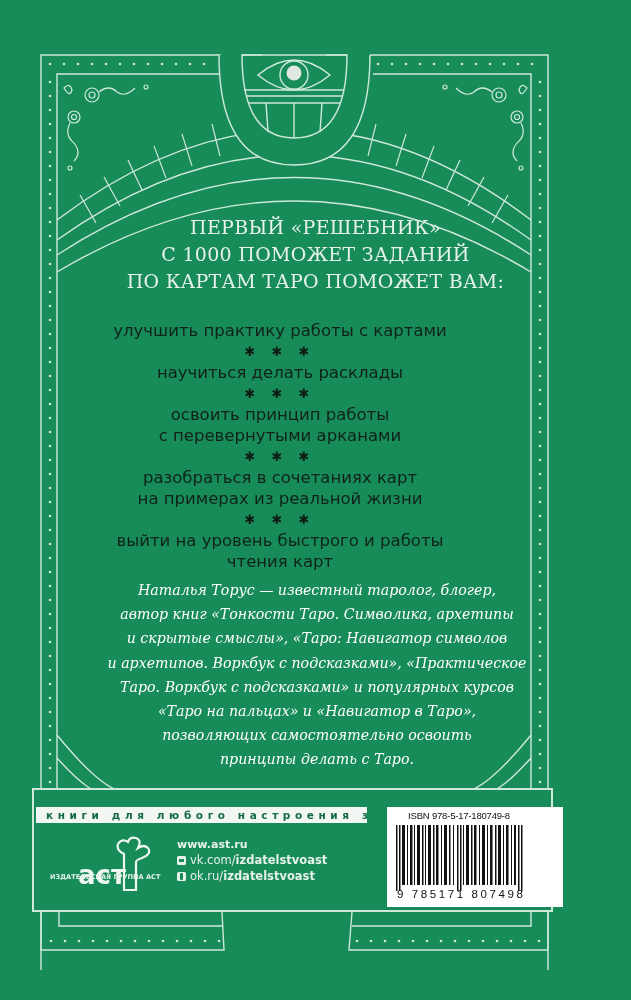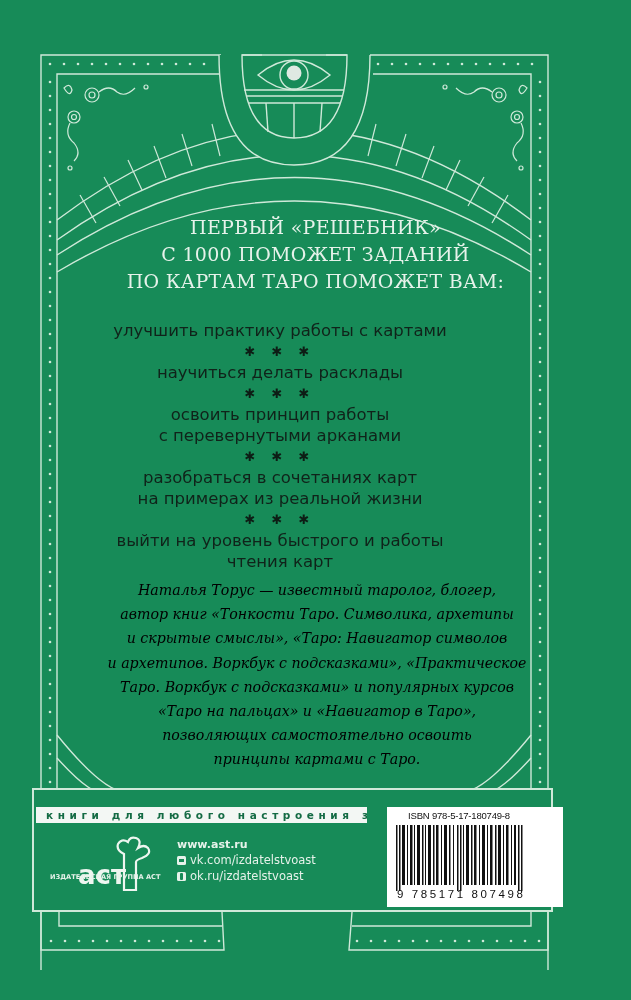--- a/index.html
+++ b/index.html
@@ -3,33 +3,33 @@
 <meta charset="utf-8">
 <style>
   html, body { margin:0; padding:0; }
   body { width:631px; height:1000px; background:#178b58; position:relative; overflow:hidden; font-family:"DejaVu Sans", sans-serif; }
   .frame-svg { position:absolute; left:0; top:0; }
   .heading { position:absolute; left:0; width:631px; text-align:center; color:#e6f2ea; font-family:"DejaVu Serif", serif; font-size:19px; letter-spacing:0.3px; line-height:27px; top:182px;margin-top:32px; }
   .heading div { white-space:nowrap; }
   .benefits { position:absolute; left:0; width:560px; top:294px; text-align:center; color:#10231a; font-family:"DejaVu Sans", sans-serif; font-size:16.5px; line-height:21px;margin-top:26px; }
   .benefit { margin:0; }
   .stars { font-size:13px; letter-spacing:6px; line-height:21px; height:21px; color:#0d1d15; }
-  .bio { position:absolute; left:92px; width:450px; top:578px; text-align:center; color:#000000; font-family:"DejaVu Serif", serif; font-style:italic; font-size:14.2px; line-height:24.2px; }
+  .bio { position:absolute; left:92px; width:450px; top:578px; text-align:center; color:#ffffff; font-family:"DejaVu Serif", serif; font-style:italic; font-size:14.2px; line-height:24.2px; }
   .bio div { white-space:nowrap; }
   .panel { position:absolute; left:32px; top:788px; width:521px; height:124px; border:2px solid #cfe9d9; background:#178b58; box-sizing:border-box; }
   .tagline { position:absolute; left:2px; top:17px; width:331px; height:16px; background:#f3f7f4; color:#146b44; font-weight:bold; font-size:10.5px; letter-spacing:4.6px; line-height:16px; padding-left:10px; box-sizing:border-box; white-space:nowrap; overflow:hidden; }
   .logo { position:absolute; left:28px; top:46px; width:100px; height:60px; }
   .logo-caption { position:absolute; left:16px; top:83px; color:#e6f2ea; font-size:6.6px; font-weight:bold; white-space:nowrap; }
   .links { position:absolute; left:143px; top:46px; color:#e6f2ea; font-size:11.5px; }
   .link-row { display:flex; align-items:center; height:16px; margin-bottom:0; white-space:nowrap; }
   .link-row.site { font-weight:bold; margin-bottom:0; font-size:11px; }
   .link-icon { width:9px; height:9px; background:#e6f2ea; border-radius:1.5px; margin-right:4px; display:inline-block; position:relative; }
   .link-icon.vk::after { content:""; position:absolute; left:2px; top:3px; width:5px; height:3px; background:#178b58; }
   .link-icon.ok::after { content:""; position:absolute; left:3px; top:1px; width:3px; height:7px; border-radius:1px; background:#178b58; }
-  .link-bold { font-weight:normal; }
+  .link-bold { font-weight:bold; }
   .isbn-box { position:absolute; left:353px; top:17px; width:144px; height:100px; background:#ffffff;padding-left:32px; }
   .isbn-text { position:absolute; left:0; top:3px; width:144px; text-align:center; color:#111; font-size:9.5px; font-family:"Liberation Sans", sans-serif; letter-spacing:-0.2px; }
   .barcode { position:absolute; left:8px; top:18px; width:128px; height:66px; }
   .barcode-digits { position:absolute; left:2px; top:81px; width:140px; color:#111; font-family:"Liberation Sans", sans-serif; font-size:11.5px; letter-spacing:2.6px; white-space:nowrap;margin-left:8px; }
 </style>
 </head>
 <body>
 
 <svg class="frame-svg" width="631" height="1000" viewBox="0 0 631 1000" fill="none" stroke="#cfe9d9" stroke-width="1.4">
 
@@ -307,21 +307,21 @@
 </div>
 
 <div class="bio">
   <div>Наталья Торус — известный таролог, блогер,</div>
   <div>автор книг «Тонкости Таро. Символика, архетипы</div>
   <div>и скрытые смыслы», «Таро: Навигатор символов</div>
   <div>и архетипов. Воркбук с подсказками», «Практическое</div>
   <div>Таро. Воркбук с подсказками» и популярных курсов</div>
   <div>«Таро на пальцах» и «Навигатор в Таро»,</div>
   <div>позволяющих самостоятельно освоить</div>
-  <div>принципы картами с Таро.</div>
+  <div>принципы делать с Таро.</div>
 </div>
 
 <div class="panel">
   <div class="tagline">книги для любого настроения здесь</div>
 
   <svg class="logo" viewBox="0 0 100 60" width="100" height="60">
     <path d="M62 18 q-8 -4 -6 -10 q4 -6 10 -2 q2 -6 8 -4 q6 2 2 10 q6 -4 10 0 q4 6 -6 10 q-6 2 -6 4 l0 28 l-12 0 z" fill="none" stroke="#eef6f0" stroke-width="2.2"></path>
     <text x="16" y="48" fill="#eef6f0" font-family="DejaVu Sans, sans-serif" font-weight="bold" font-size="26">аст</text>
   </svg>
   <div class="logo-caption">ИЗДАТЕЛЬСКАЯ ГРУППА АСТ</div>

